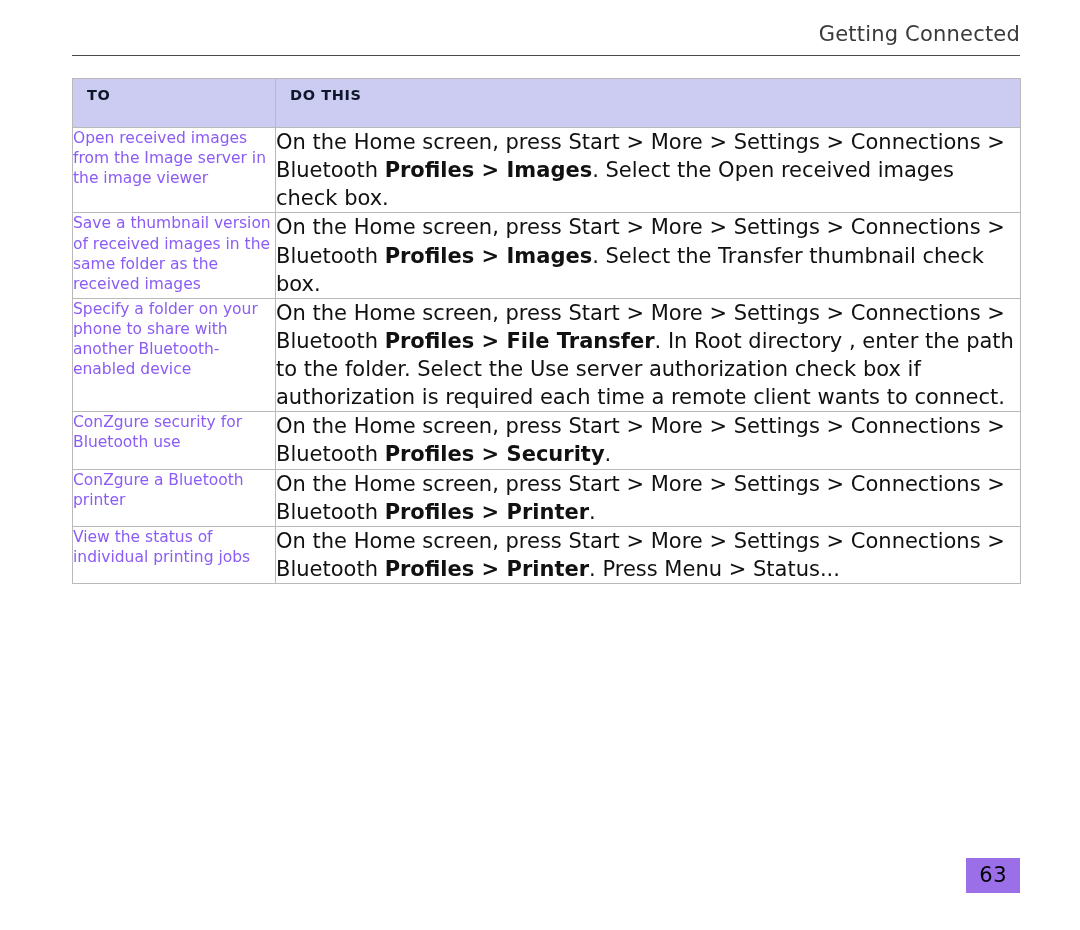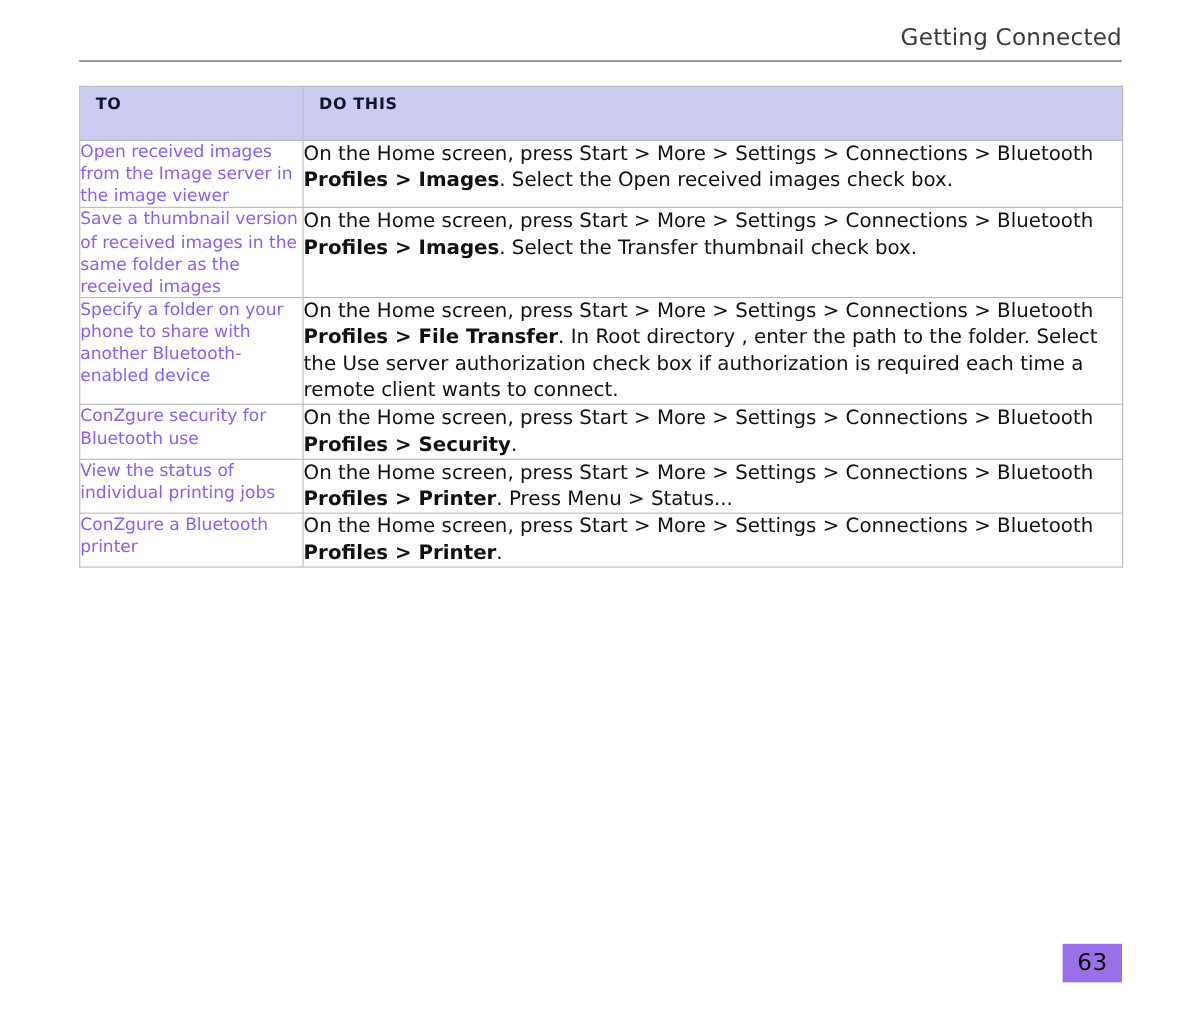--- a/index.html
+++ b/index.html
@@ -67,21 +67,21 @@
   col.c1 { width: 203px; }
   col.c2 { width: 745px; }
   td.col-to {
     padding: 11px 12px 12px 14px;
     font-size: 15.5px;
     line-height: 1.30;
     color: #8b5cf6;
   }
   td.col-do {
     padding: 11px 14px 12px 16px;
-    font-size: 18px;
+    font-size: 21px;
     line-height: 1.34;
     color: #111;
   }
   .b { font-weight: bold; }
   .pagenum {
     position: absolute;
     right: 60px;
     bottom: 37px;
     background: #9a6fe8;
     color: #000000;
@@ -121,25 +121,25 @@
         </tr>
         <tr>
           <td class="col-to">Specify a folder on your phone to share with another Bluetooth-enabled device</td>
           <td class="col-do"><span>On the Home screen, press Start &gt; More &gt; Settings</span><span> &gt; Connections &gt; Bluetooth </span><span class="b">Profiles &gt; File Transfer</span><span>. In Root directory , enter the path to the folder. Select the Use server authorization    check box if authorization is required each time a remote client wants to connect.</span></td>
         </tr>
         <tr>
           <td class="col-to">ConZgure security for Bluetooth use</td>
           <td class="col-do"><span>On the Home screen, press Start &gt; More &gt; Settings</span><span> &gt; Connections &gt; Bluetooth </span><span class="b">Profiles &gt; Security</span><span>.</span></td>
         </tr>
         <tr>
+          <td class="col-to">ConZgure a Bluetooth printer</td>
+          <td class="col-do"><span>On the Home screen, press Start &gt; More &gt; Settings</span><span> &gt; Connections &gt; Bluetooth </span><span class="b">Profiles &gt; Printer</span><span>.</span></td>
+        </tr>
+        <tr>
           <td class="col-to">View the status of individual printing jobs</td>
           <td class="col-do"><span>On the Home screen, press Start &gt; More &gt; Settings</span><span> &gt; Connections &gt; Bluetooth </span><span class="b">Profiles &gt; Printer</span><span>. Press Menu &gt; Status...</span></td>
-        </tr>
-        <tr>
-          <td class="col-to">ConZgure a Bluetooth printer</td>
-          <td class="col-do"><span>On the Home screen, press Start &gt; More &gt; Settings</span><span> &gt; Connections &gt; Bluetooth </span><span class="b">Profiles &gt; Printer</span><span>.</span></td>
         </tr>
       </tbody>
   </table>
 
   <div class="pagenum">63</div>
 
 </div>
 
 </body></html>

